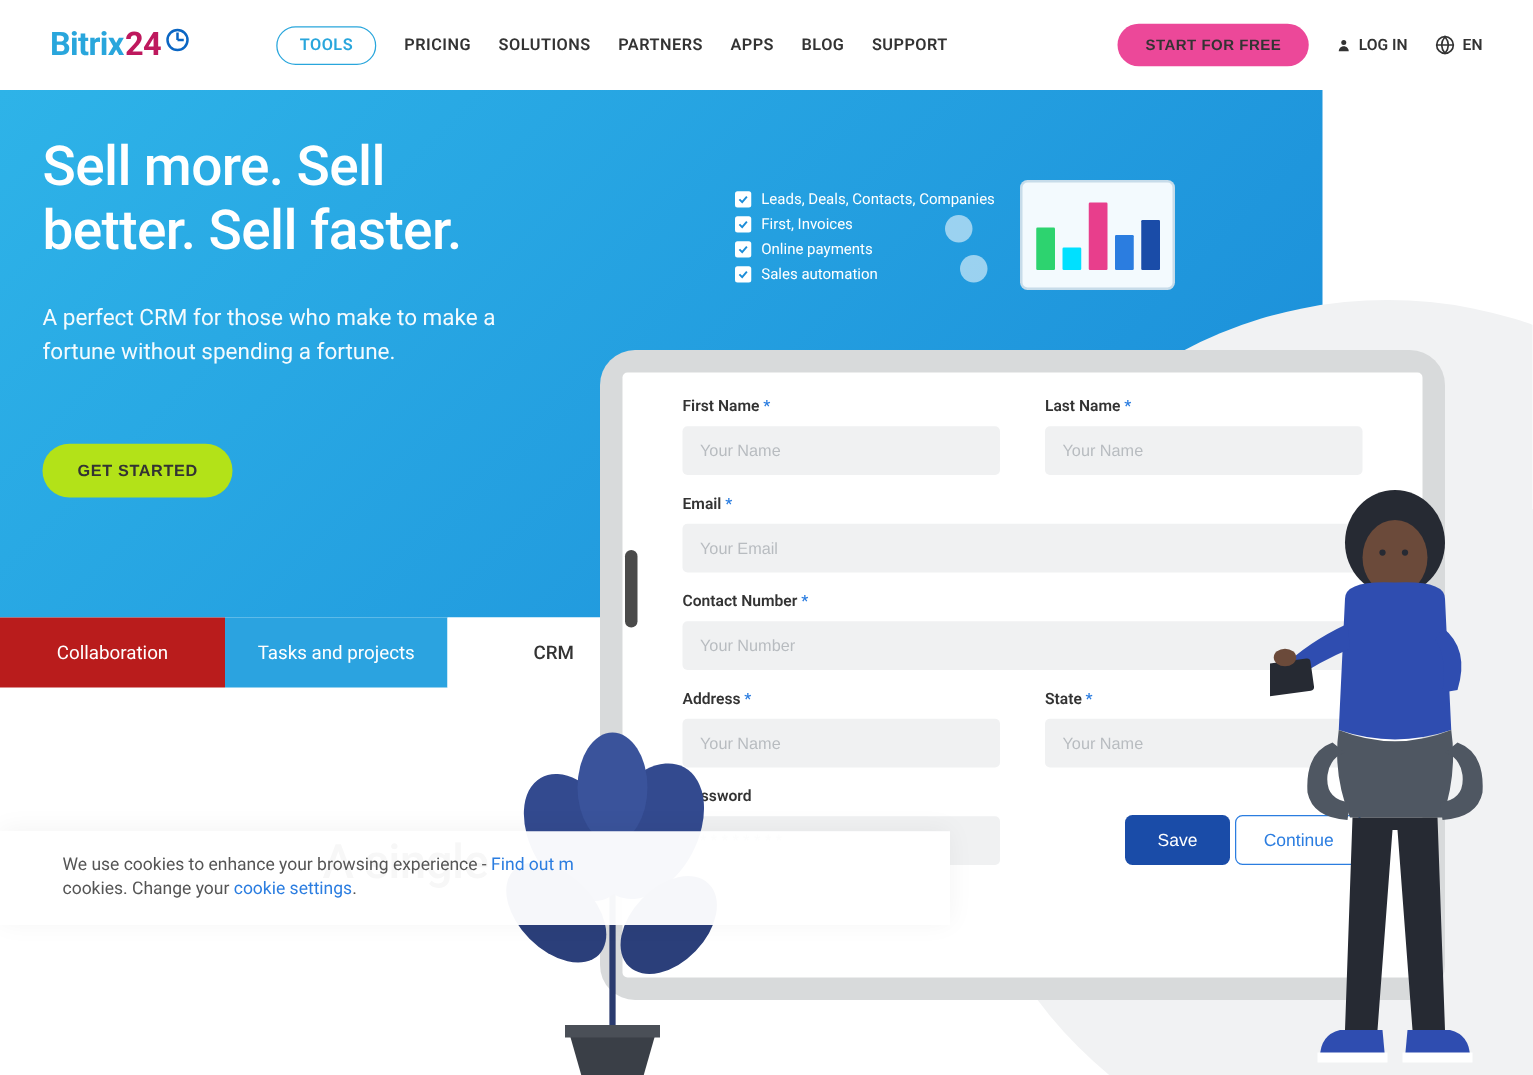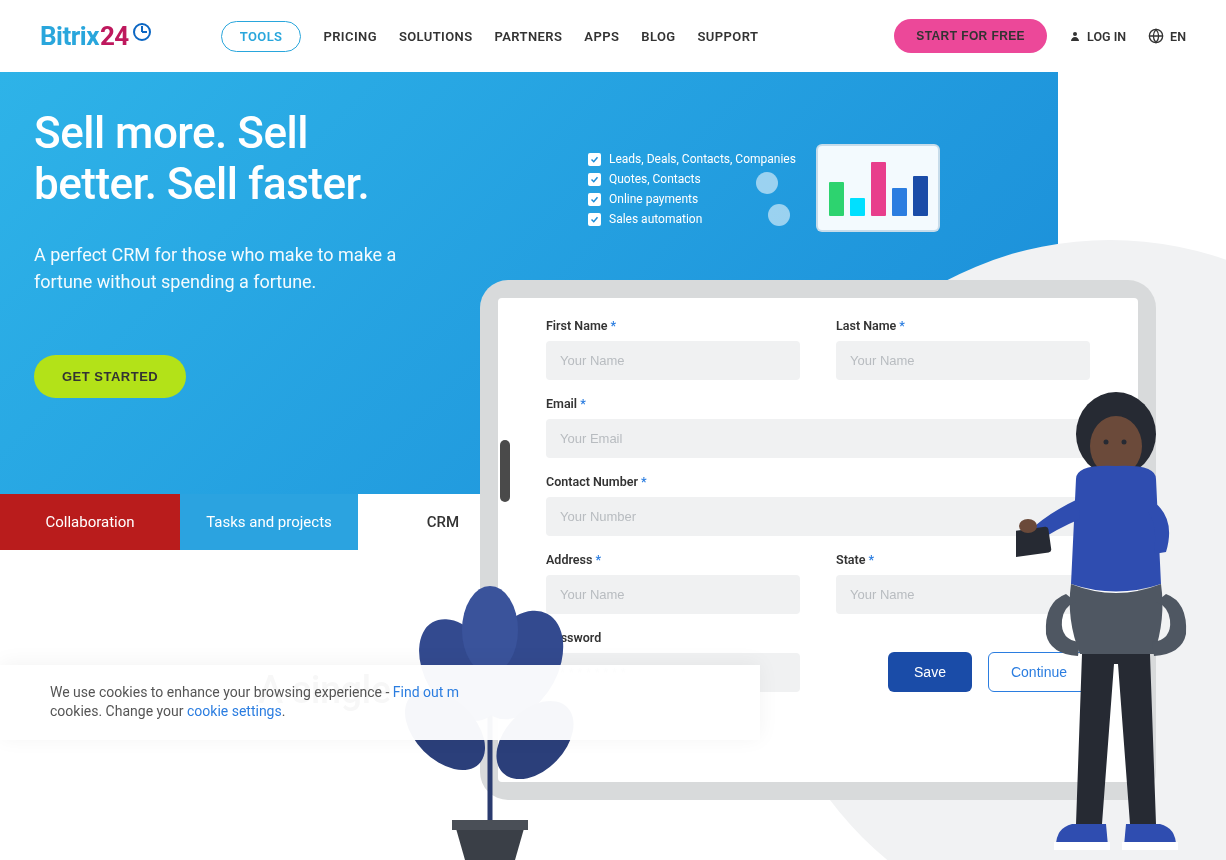--- a/index.html
+++ b/index.html
@@ -63,21 +63,21 @@
 
 .form-header { background: #1a4ca8; color: #fff; padding: 12px 20px; font-size: 16px; font-weight: 700; letter-spacing: 4px; }
 .form-body { padding: 20px 48px; }
 .form-row { display: flex; gap: 36px; margin-bottom: 16px; }
 .form-group { flex: 1; }
 .form-group.full { flex: 0 0 100%; }
 .form-label { font-size: 12.5px; font-weight: 600; color: #333; display: block; margin-bottom: 8px; }
 .form-label .req { color: #2b7de0; margin-left: 3px; }
 .form-input { width: 100%; background: #f0f1f2; border: none; border-radius: 4px; padding: 12px 14px; font-size: 13px; color: #333; }
 .form-input::placeholder { color: #b8bcc0; }
-.form-buttons { display: flex; gap: 16px; justify-content: flex-end; align-items: flex-end; }
+.form-buttons { display: flex; gap: 4px; justify-content: flex-end; align-items: flex-end; }
 .btn-save { background: #1a4ca8; color: #fff; border: none; border-radius: 6px; padding: 12px 26px; font-size: 14px; font-weight: 500; cursor: pointer; }
 .btn-continue { background: #fff; color: #2b7de0; border: 1.5px solid #2b7de0; border-radius: 6px; padding: 11px 22px; font-size: 14px; font-weight: 500; cursor: pointer; }
 
 
 .plant { position: absolute; bottom: 0; left: 390px; z-index: 20; }
 
 
 .person { position: absolute; bottom: -4px; right: 10px; z-index: 30; }
 
 
@@ -139,21 +139,21 @@
           </svg>
         </span>
       <span>Leads, Deals, Contacts, Companies</span>
     </div>
     <div class="hero-feature">
       <span class="check-box">
           <svg viewBox="0 0 24 24" fill="none" stroke="#1a8cd8" stroke-width="4">
             <polyline points="4 12 10 18 20 6"></polyline>
           </svg>
         </span>
-      <span>Quotes, Contacts</span>
+      <span>First, Invoices</span>
     </div>
     <div class="hero-feature">
       <span class="check-box">
           <svg viewBox="0 0 24 24" fill="none" stroke="#1a8cd8" stroke-width="4">
             <polyline points="4 12 10 18 20 6"></polyline>
           </svg>
         </span>
       <span>Online payments</span>
     </div>
     <div class="hero-feature">

